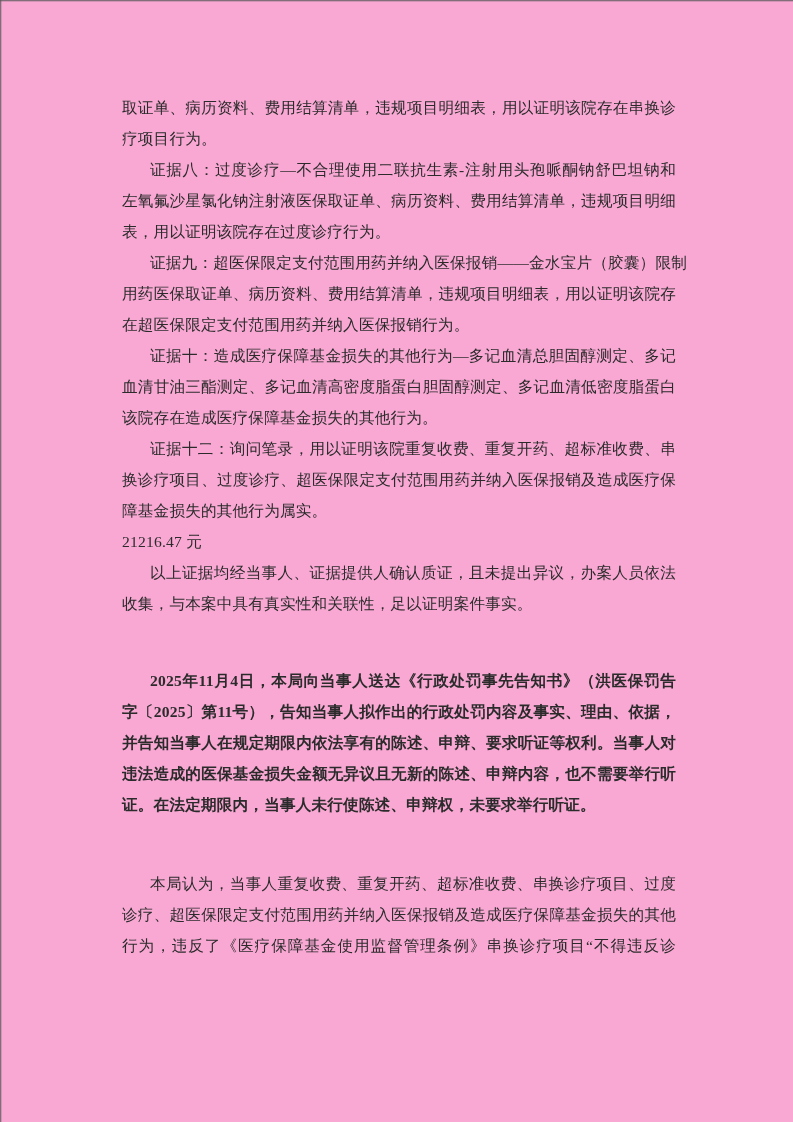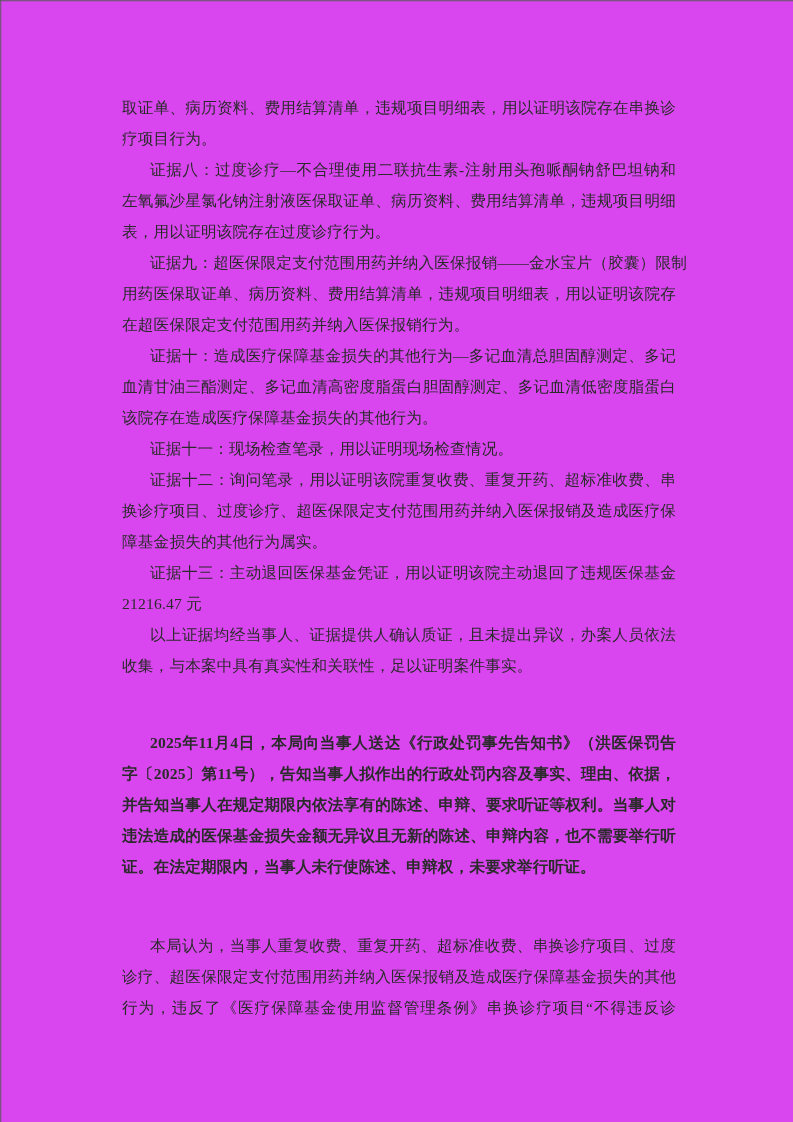--- a/index.html
+++ b/index.html
@@ -52,42 +52,40 @@
     text-align: left;
     text-align-last: left;
   }
   .line.indent {
     padding-left: 28px;
   }
 </style>
 </head>
 <body>
 
-<div class="page" style="background: #d946ef; color: rgb(43, 43, 43);">
+<div class="page" style="background: #f9a8d4; color: rgb(43, 43, 43);">
   <div class="scan-edge-top"></div>
   <div class="scan-edge-left"></div>
 
   <div class="text-column">
     <div class="block block-0">
         <div class="line">取证单、病历资料、费用结算清单，违规项目明细表，用以证明该院存在串换诊</div>
         <div class="line nofill">疗项目行为。</div>
         <div class="line indent">证据八：过度诊疗—不合理使用二联抗生素-注射用头孢哌酮钠舒巴坦钠和</div>
         <div class="line">左氧氟沙星氯化钠注射液医保取证单、病历资料、费用结算清单，违规项目明细</div>
         <div class="line nofill">表，用以证明该院存在过度诊疗行为。</div>
         <div class="line indent">证据九：超医保限定支付范围用药并纳入医保报销——金水宝片（胶囊）限制</div>
         <div class="line">用药医保取证单、病历资料、费用结算清单，违规项目明细表，用以证明该院存</div>
         <div class="line nofill">在超医保限定支付范围用药并纳入医保报销行为。</div>
         <div class="line indent">证据十：造成医疗保障基金损失的其他行为—多记血清总胆固醇测定、多记</div>
         <div class="line">血清甘油三酯测定、多记血清高密度脂蛋白胆固醇测定、多记血清低密度脂蛋白</div>
         <div class="line nofill">该院存在造成医疗保障基金损失的其他行为。</div>
-        <div class="line indent nofill">证据十一：现场检查笔录，用以证明现场检查情况。</div>
         <div class="line indent">证据十二：询问笔录，用以证明该院重复收费、重复开药、超标准收费、串</div>
         <div class="line">换诊疗项目、过度诊疗、超医保限定支付范围用药并纳入医保报销及造成医疗保</div>
         <div class="line nofill">障基金损失的其他行为属实。</div>
-        <div class="line indent">证据十三：主动退回医保基金凭证，用以证明该院主动退回了违规医保基金</div>
         <div class="line nofill">21216.47 元</div>
         <div class="line indent">以上证据均经当事人、证据提供人确认质证，且未提出异议，办案人员依法</div>
         <div class="line nofill">收集，与本案中具有真实性和关联性，足以证明案件事实。</div>
       </div>
     <div class="block block-1">
         <div class="line indent">2025年11月4日，本局向当事人送达《行政处罚事先告知书》（洪医保罚告</div>
         <div class="line">字〔2025〕第11号），告知当事人拟作出的行政处罚内容及事实、理由、依据，</div>
         <div class="line">并告知当事人在规定期限内依法享有的陈述、申辩、要求听证等权利。当事人对</div>
         <div class="line">违法造成的医保基金损失金额无异议且无新的陈述、申辩内容，也不需要举行听</div>
         <div class="line nofill">证。在法定期限内，当事人未行使陈述、申辩权，未要求举行听证。</div>

